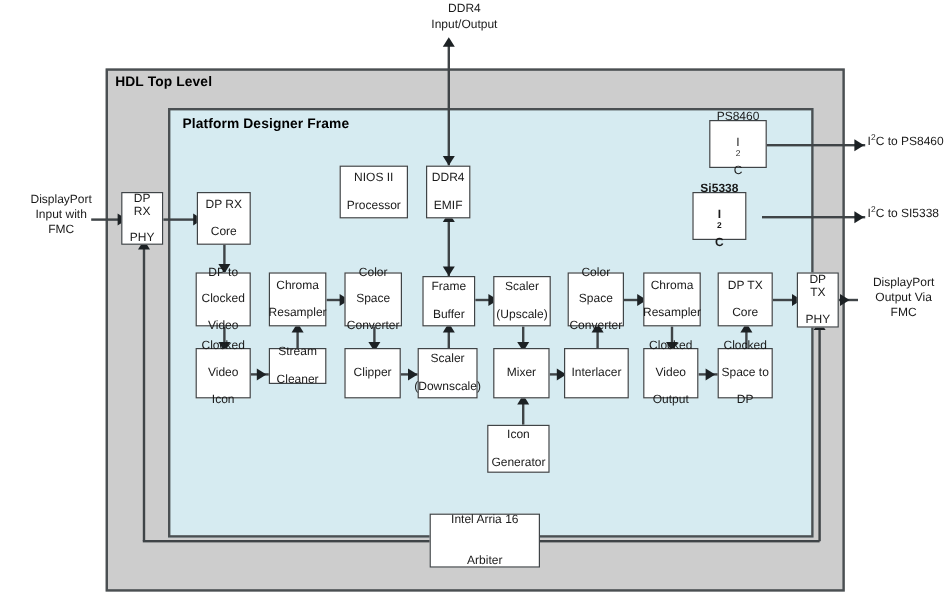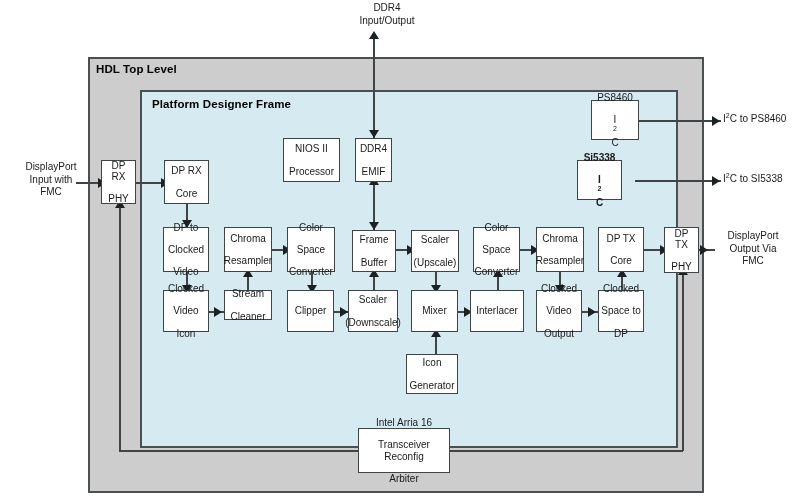--- a/index.html
+++ b/index.html
@@ -258,16 +258,16 @@
 
   <div class="blk" style="left:591px;top:100px;width:48px;height:40px;">
     <span><span>PS8460</span><br><span>I</span><sup>2</sup><span>C</span></span>
   </div>
 
   <div class="blk" style="left:577px;top:160px;width:45px;height:40px;font-weight:bold;">
     <span><span>Si5338</span><br><span>I</span><sup>2</sup><span>C</span></span>
   </div>
 
   <div class="blk" style="left:358px;top:428px;width:92px;height:45px;">
-    <span><span>Intel Arria 16</span><br><span>Transceiver Reconfig</span><br><span>Arbiter</span></span>
+    <span><span>Intel Arria 16</span><br><br><span>Arbiter</span></span>
   </div>
 
 </div>
 
 </body></html>

